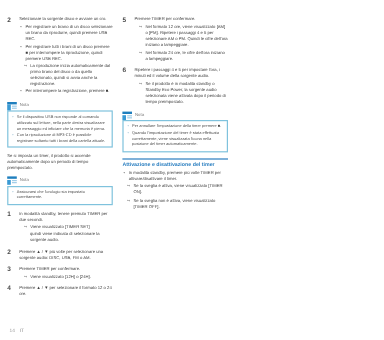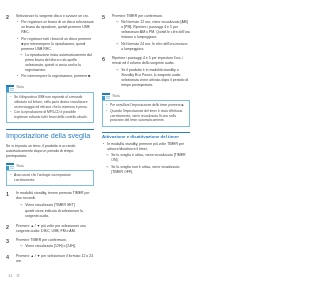--- a/index.html
+++ b/index.html
@@ -268,24 +268,20 @@
             <div class="m">•</div>
             <div class="t">Se il dispositivo USB non risponde al comando utilizzato sul lettore, nella parte destra visualizzare un messaggio ed inficiare che la memoria è piena.</div>
           </div>
           <div class="note-bul">
             <div class="m">•</div>
             <div class="t">Con la riproduzione di MP3-CD è possibile registrare soltanto tutti i brani della cartella attuale.</div>
           </div>
         </div>
       </div>
 
-      <div class="section">
-        <div class="section-rule"></div>
-        <h1 class="section-h1">Impostazione della sveglia</h1>
-      </div>
 
       <p class="intro">Se si imposta un timer, il prodotto si accende automaticamente dopo un periodo di tempo preimpostato.</p>
 
       <div class="note">
         <div class="note-head">
           <div class="note-icon">
             <div class="bar"></div>
               <div class="body"></div>
               <div class="lines"></div>
           </div>

